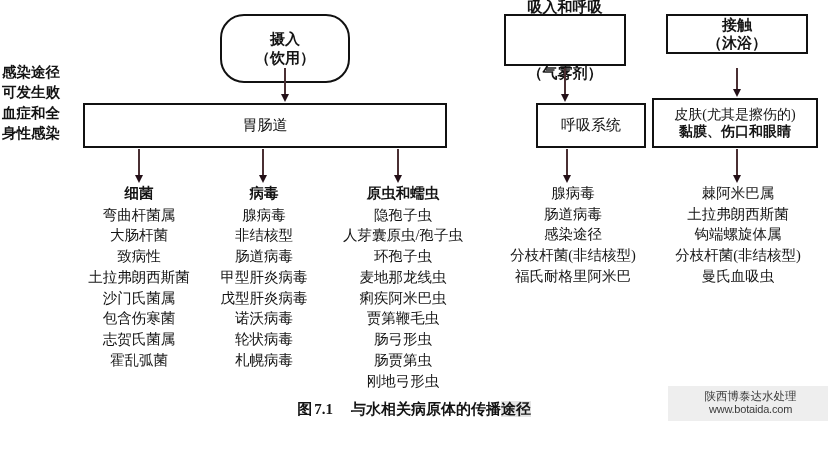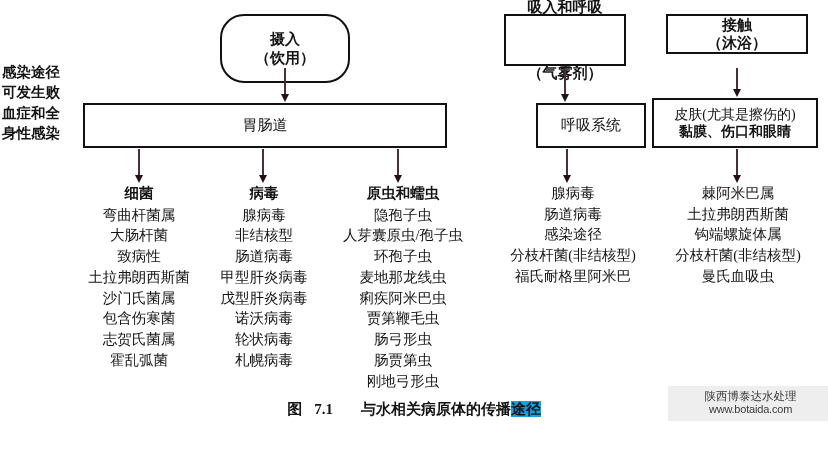--- a/index.html
+++ b/index.html
@@ -103,24 +103,24 @@
   
   #caption {
     position: absolute;
     left: 0;
     right: 0;
     top: 400px;
     text-align: center;
     font-size: 15px;
     font-weight: bold;
   }
-  #caption .num { margin: 0 12px; }
+  #caption .num { margin: 0 2px; }
   #caption .gap { display: inline-block; width: 16px; }
   #caption .sel {
-    background: #0ea5e9;
+    background: #e5e5e5;
   }
 
   
   #watermark {
     position: absolute;
     left: 668px;
     top: 386px;
     width: 165px;
     padding: 3px 4px 4px 4px;
     background: #eeeeee;

